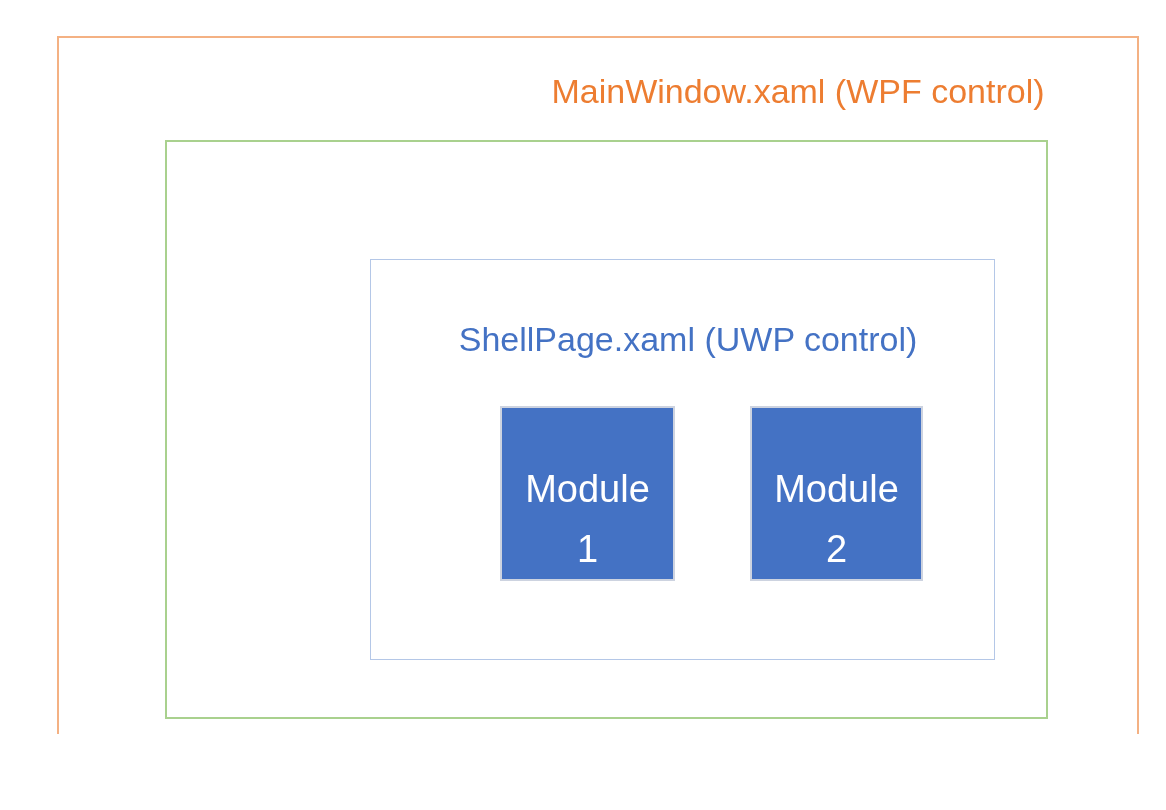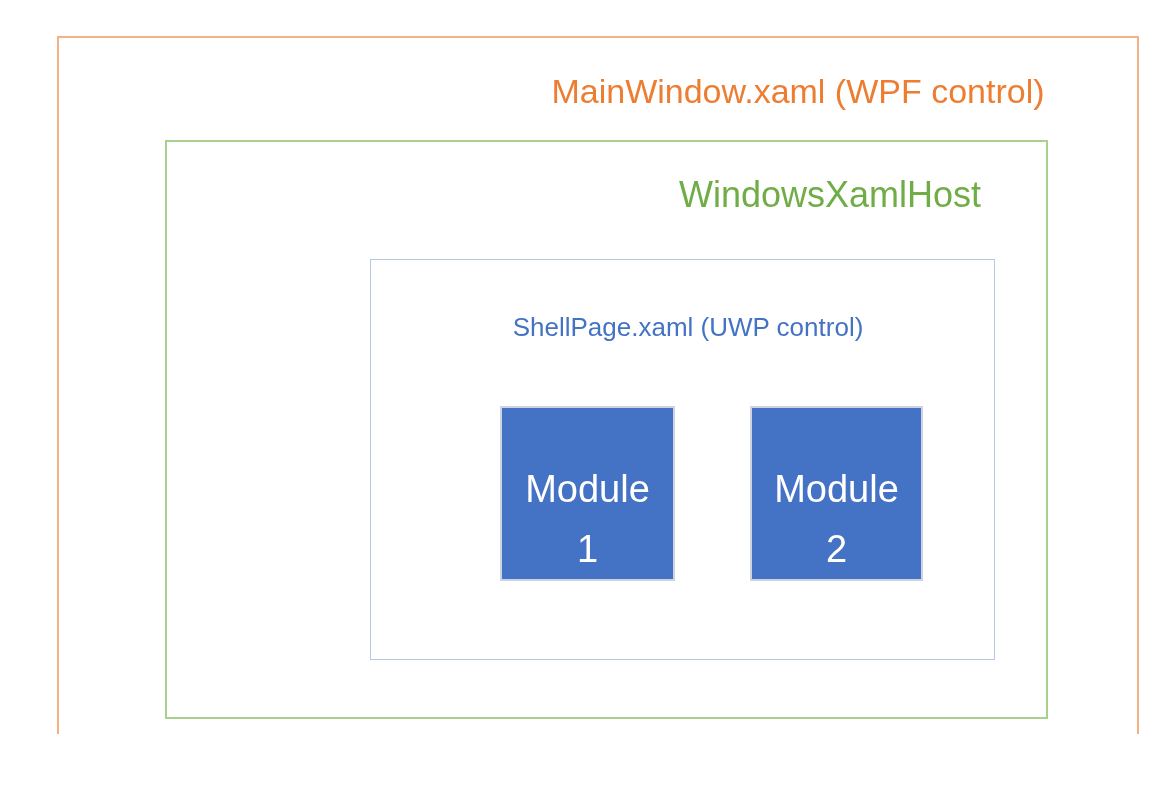--- a/index.html
+++ b/index.html
@@ -45,22 +45,22 @@
     left: 798px; top: 72px;
     font-size: 34px;
     color: var(--orange-text, #ED7D31);
   }
   .label-middle {
     left: 830px; top: 174px;
     font-size: 36px;
     color: var(--green-text, #70AD47);
   }
   .label-inner {
-    left: 688px; top: 312px;
-    font-size: 26px;
+    left: 688px; top: 320px;
+    font-size: 34px;
     color: var(--blue-text, #4472C4);
     text-align: right;
   }
   .module {
     position: absolute;
     box-sizing: border-box;
     top: 406px;
     width: 175px; height: 175px;
     background: var(--module-fill, #4472C4);
     border: 2px solid var(--module-border, #CDD3E0);
@@ -80,21 +80,20 @@
 </style>
 </head>
 <body>
 
 <div class="canvas">
 
   <div class="box box-outer"></div>
   <div class="label label-outer">MainWindow.xaml (WPF control)</div>
 
   <div class="box box-middle"></div>
-  <div class="label label-middle">WindowsXamlHost</div>
 
   <div class="box box-inner"></div>
   <div class="label label-inner">ShellPage.xaml (UWP control)</div>
 
   <div class="module module-1">
     <div class="module-text">
       <span>Module</span>
       <span>1</span>
     </div>
   </div>

